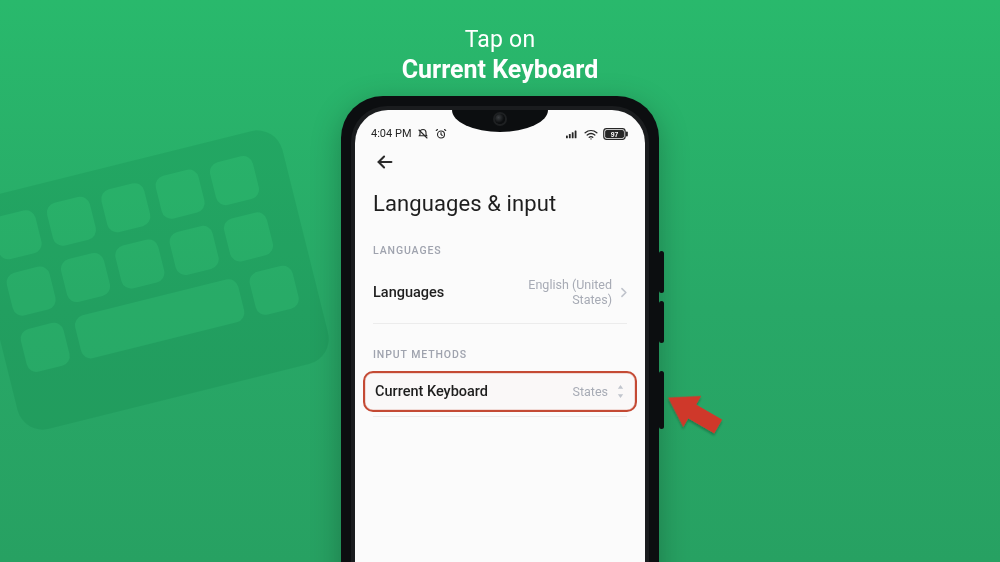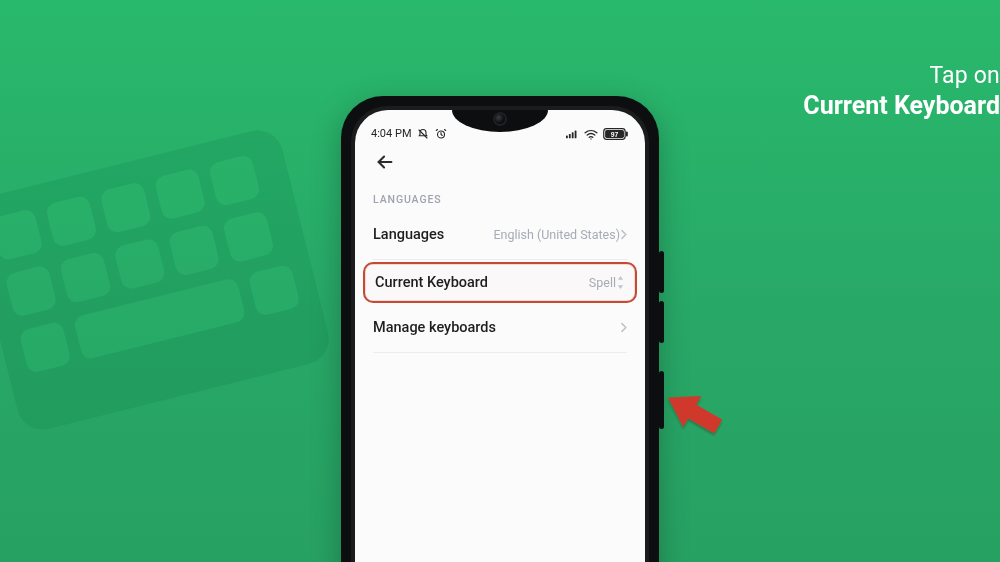--- a/index.html
+++ b/index.html
@@ -37,23 +37,22 @@
     flex: 1;
   }
   .kb-watermark .key.sm { flex: 0 0 44px; }
   .kb-watermark .key.sp { flex: 2.3; }
 
   
   .instruction {
     position: absolute;
     top: 26px;
     left: 0; right: 0;
-    text-align: right;
+    text-align: center;
     color: #ffffff;
-    margin-top: 36px;
   }
   .instruction .line1 { font-size: 23px; font-weight: 400; letter-spacing: .2px;}
   .instruction .line2 { font-size: 25px; font-weight: 700; margin-top: 2px; }
 
   
   .phone {
     position: absolute;
     left: 50%;
     top: 96px;
     transform: translateX(-50%);
@@ -145,21 +144,21 @@
   
   .row-item {
     display: flex;
     align-items: center;
     justify-content: space-between;
     padding: 12px 18px;
     gap: 8px;
     cursor: pointer;
   }
   .row-item .label { font-size: 14.5px; color: #1e1e1e; font-weight: 500; }
-  .row-item .value { font-size: 12.5px; color: #a7abb5; display:flex; align-items:center; gap:0; max-width:135px; text-align:right;}
+  .row-item .value { font-size: 12.5px; color: #a7abb5; display:flex; align-items:center; gap:8px; max-width:135px; text-align:right;}
   .row-item .chev { color:#bfc3cb; display:inline-flex; }
 
   .divider { height: 1px; background: #ececec; margin: 4px 18px 0 18px; }
 
   
   .highlight-wrap {
     margin: 2px 8px;
     border: 2.5px solid #c44a34;
     border-radius: 10px;
     box-shadow: 0 0 0 0.5px rgba(196,74,52,.35) inset;
@@ -271,61 +270,53 @@
 
         <div class="back-row">
           <span class="back-btn">
             <svg width="22" height="22" viewBox="0 0 24 24" fill="none" stroke="#2b2b2b" stroke-width="2.2" stroke-linecap="round" stroke-linejoin="round">
               <path d="M19 12H5"></path>
                 <path d="M11 18l-6-6 6-6"></path>
             </svg>
           </span>
         </div>
 
+        <div class="page-title">Languages &amp; input</div>
 
         <div class="section-header">LANGUAGES</div>
 
         <div class="row-item">
           <span class="label">Languages</span>
           <span class="value">
             <span>English (United States)</span>
             <span class="chev">
               <svg width="7" height="11" viewBox="0 0 8 14" fill="none" stroke="currentColor" stroke-width="2" stroke-linecap="round" stroke-linejoin="round">
                   <path d="M2 2l5 5-5 5"></path>
                 </svg>
             </span>
           </span>
         </div>
         <div class="divider"></div>
 
+        <div class="section-header" style="padding-top:24px">INPUT METHODS</div>
 
         <div class="highlight-wrap">
           <div class="row-item">
             <span class="label">Current Keyboard</span>
             <span class="value">
-              <span>Spell</span>
+              <span>States</span>
               <span class="updown">
                 <svg width="9" height="13" viewBox="0 0 10 16" fill="currentColor">
                     <path d="M5 0l3.3 4.5H1.7L5 0zM5 16l-3.3-4.5h6.6L5 16z"></path>
                   </svg>
               </span>
             </span>
           </div>
         </div>
 
-        <div class="row-item" style="padding-top:14px;">
-          <span class="label">Manage keyboards</span>
-          <span class="value">
-            <span class="chev">
-              <svg width="7" height="11" viewBox="0 0 8 14" fill="none" stroke="currentColor" stroke-width="2" stroke-linecap="round" stroke-linejoin="round">
-                  <path d="M2 2l5 5-5 5"></path>
-                </svg>
-            </span>
-          </span>
-        </div>
         <div class="divider"></div>
 
 
 
       </div>
     </div>
   </div>
 
   <svg class="arrow-pointer" viewBox="0 0 72 68">
     <defs>

